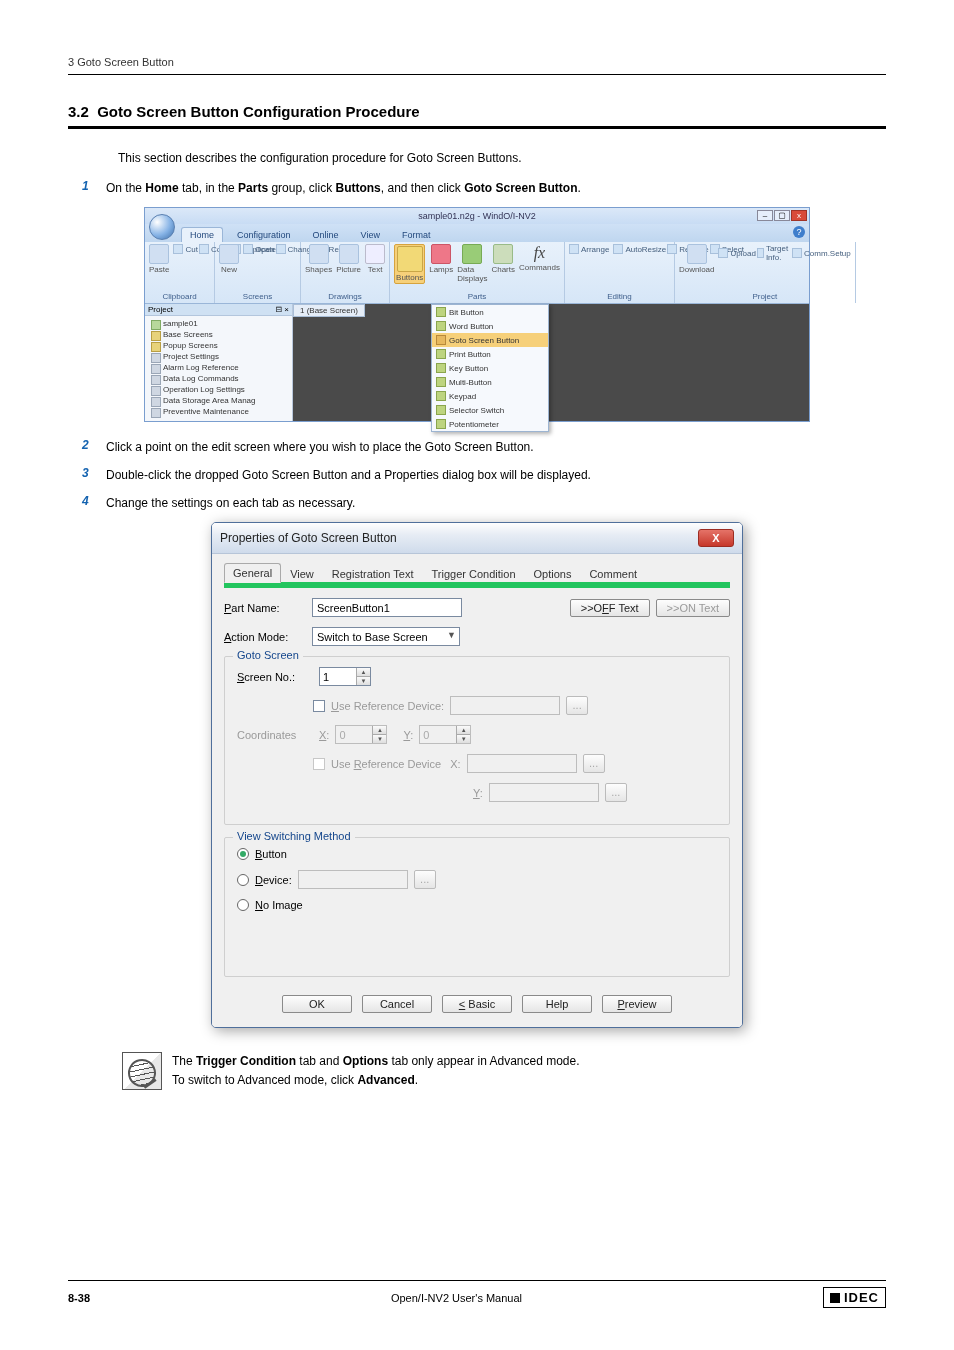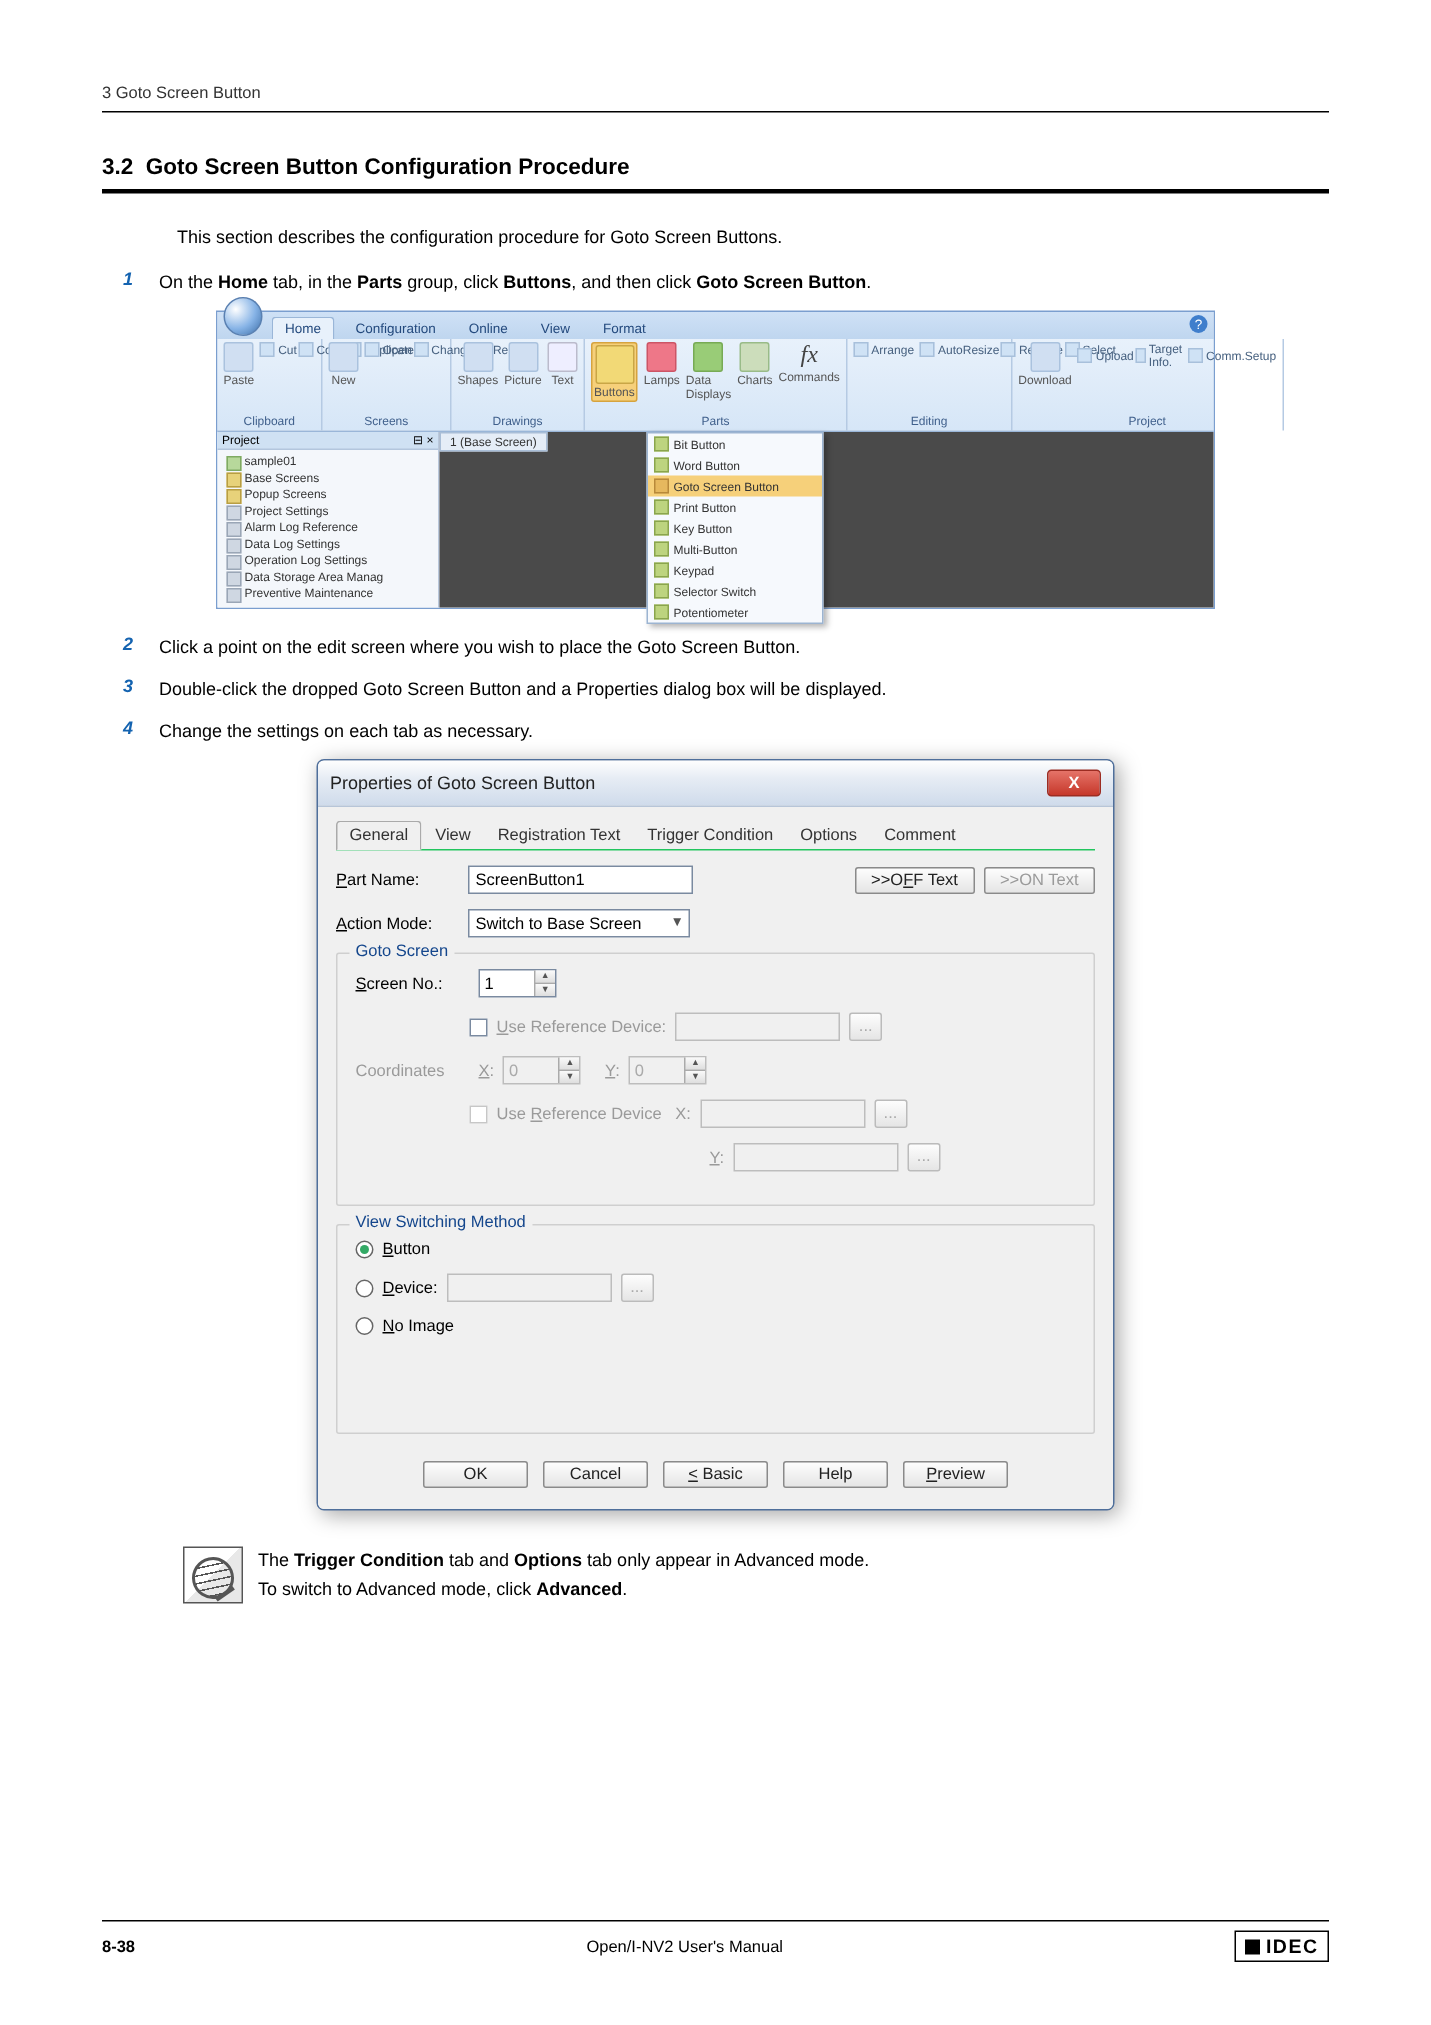--- a/index.html
+++ b/index.html
@@ -145,21 +145,21 @@
     display:flex; justify-content:space-between; align-items:center;
     border-bottom:1px solid #b7c5d8;
   }
   .dlg-close {
     width:36px; height:18px; border-radius:3px;
     background: linear-gradient(#e57368,#c6382b);
     color:#fff; text-align:center; line-height:16px; font-weight:bold;
     border:1px solid #9c2c22; font-size:11px;
   }
   .dlg-body { padding: 8px 12px 12px 12px; background:#f0f0f0;}
-  .tabrow { display:flex; border-bottom:1px solid #22c55e; margin-bottom:10px;}
+  .tabrow { display:flex; border-bottom:6px solid #22c55e; margin-bottom:10px;align-items:flex-end;}
   .tabrow .t {
     padding:3px 8px; font-size:11px; color:#333;
     border:1px solid transparent; border-bottom:none; position:relative; top:1px;
   }
   .tabrow .t.active {
     background:#f0f0f0; border:1px solid #aaa; border-bottom:1px solid #f0f0f0;
     border-radius:3px 3px 0 0;
   }
   .formrow { display:flex; align-items:center; gap:6px; margin-bottom:10px;}
   .lbl { width:82px; }
@@ -259,20 +259,28 @@
   <div class="intro">This section describes the configuration procedure for Goto Screen Buttons.</div>
 
   <div class="step">
     <div class="step-num">1</div>
     <div class="step-text">
       <span>On the </span><span class="bold">Home</span><span> tab, in the </span><span class="bold">Parts</span><span> group, click </span><span class="bold">Buttons</span><span>, and then click </span><span class="bold">Goto Screen Button</span><span>.</span>
     </div>
   </div>
 
   <div class="ribbon-shot">
+    <div class="ribbon-titlebar">
+      <div class="center-title">sample01.n2g - WindO/I-NV2</div>
+      <div class="winbtns">
+        <span>–</span>
+        <span>▢</span>
+        <span class="close">x</span>
+      </div>
+    </div>
     <div class="ribbon-tabs">
       <div class="orb"></div>
       <div class="ribbon-tab active">Home</div>
       <div class="ribbon-tab">Configuration</div>
       <div class="ribbon-tab">Online</div>
       <div class="ribbon-tab">View</div>
       <div class="ribbon-tab">Format</div>
       <div class="help-dot">?</div>
     </div>
     <div class="ribbon-body">
@@ -418,21 +426,21 @@
         <div class="pp-head">
             <span>Project</span>
             <span>⊟ ×</span>
           </div>
         <ul>
           <li class="root">sample01</li>
           <li>Base Screens</li>
           <li>Popup Screens</li>
           <li class="set">Project Settings</li>
           <li class="set">Alarm Log Reference</li>
-          <li class="set">Data Log Settings</li>
+          <li class="set">Data Log Commands</li>
           <li class="set">Operation Log Settings</li>
           <li class="set">Data Storage Area Manag</li>
           <li class="set">Preventive Maintenance</li>
         </ul>
       </div>
       <div class="edit-area">
         <div class="edit-tab">1 (Base Screen)</div>
         <div class="btn-menu">
           <div>
               <span class="mic"></span>

